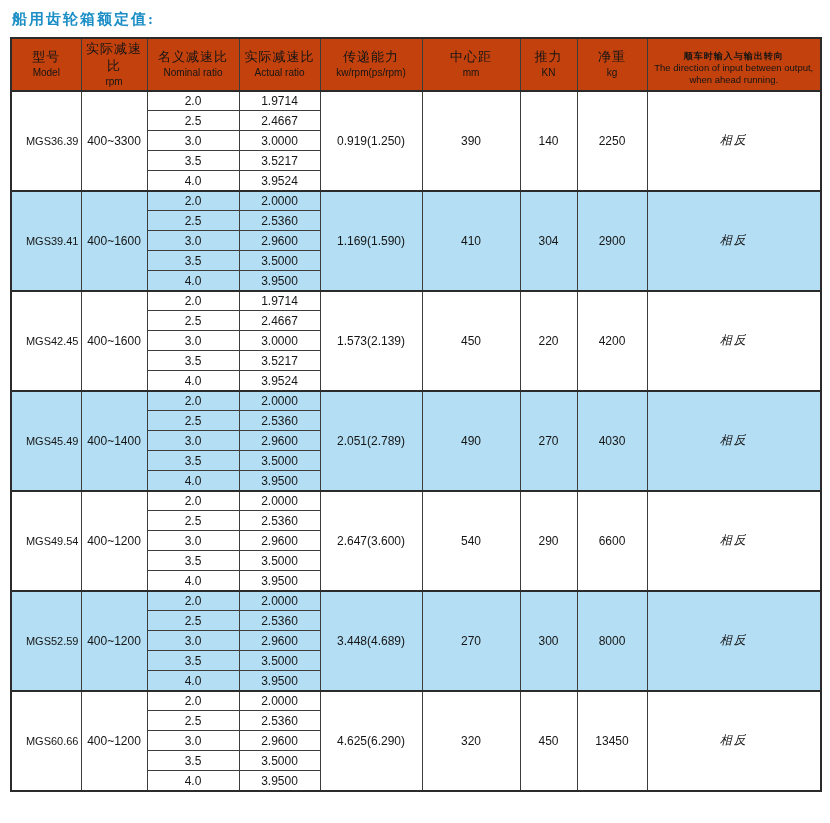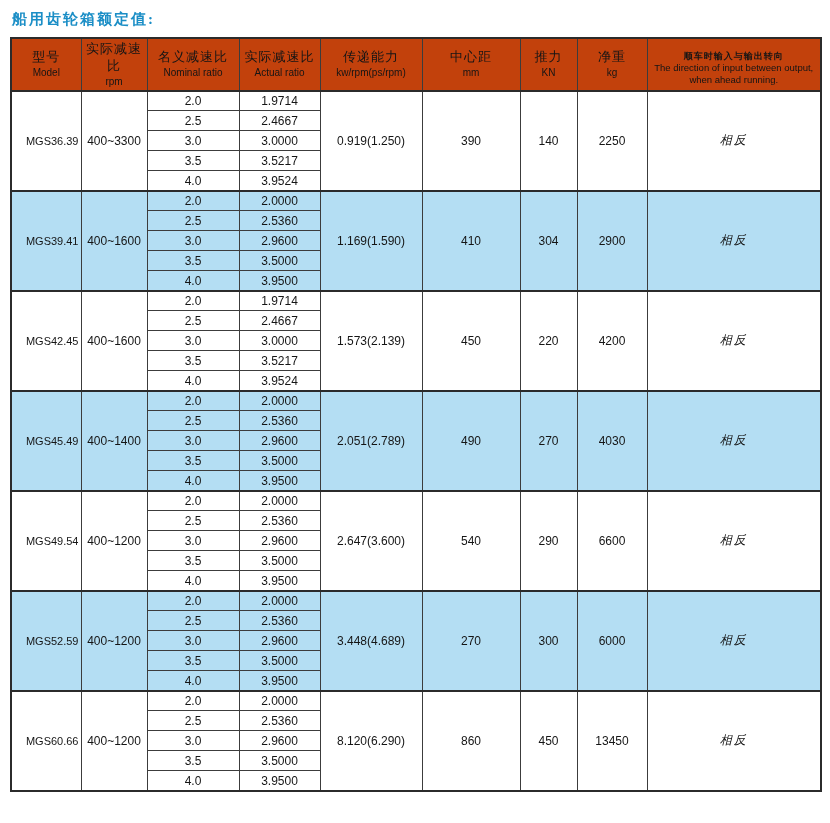--- a/index.html
+++ b/index.html
@@ -253,21 +253,21 @@
           <td>3.9500</td>
         </tr>
         <tr class="hl block-first">
           <td class="model-cell" rowspan="5">MGS52.59</td>
           <td rowspan="5">400~1200</td>
           <td>2.0</td>
           <td>2.0000</td>
           <td rowspan="5">3.448(4.689)</td>
           <td rowspan="5">270</td>
           <td rowspan="5">300</td>
-          <td rowspan="5">6000</td>
+          <td rowspan="5">8000</td>
           <td class="direction-cell" rowspan="5">相反</td>
         </tr>
         <tr class="hl">
           <td>2.5</td>
           <td>2.5360</td>
         </tr>
         <tr class="hl">
           <td>3.0</td>
           <td>2.9600</td>
         </tr>
@@ -277,22 +277,22 @@
         </tr>
         <tr class="hl">
           <td>4.0</td>
           <td>3.9500</td>
         </tr>
         <tr class="block-first">
           <td class="model-cell" rowspan="5">MGS60.66</td>
           <td rowspan="5">400~1200</td>
           <td>2.0</td>
           <td>2.0000</td>
-          <td rowspan="5">8.120(6.290)</td>
-          <td rowspan="5">860</td>
+          <td rowspan="5">4.625(6.290)</td>
+          <td rowspan="5">320</td>
           <td rowspan="5">450</td>
           <td rowspan="5">13450</td>
           <td class="direction-cell" rowspan="5">相反</td>
         </tr>
         <tr>
           <td>2.5</td>
           <td>2.5360</td>
         </tr>
         <tr>
           <td>3.0</td>

